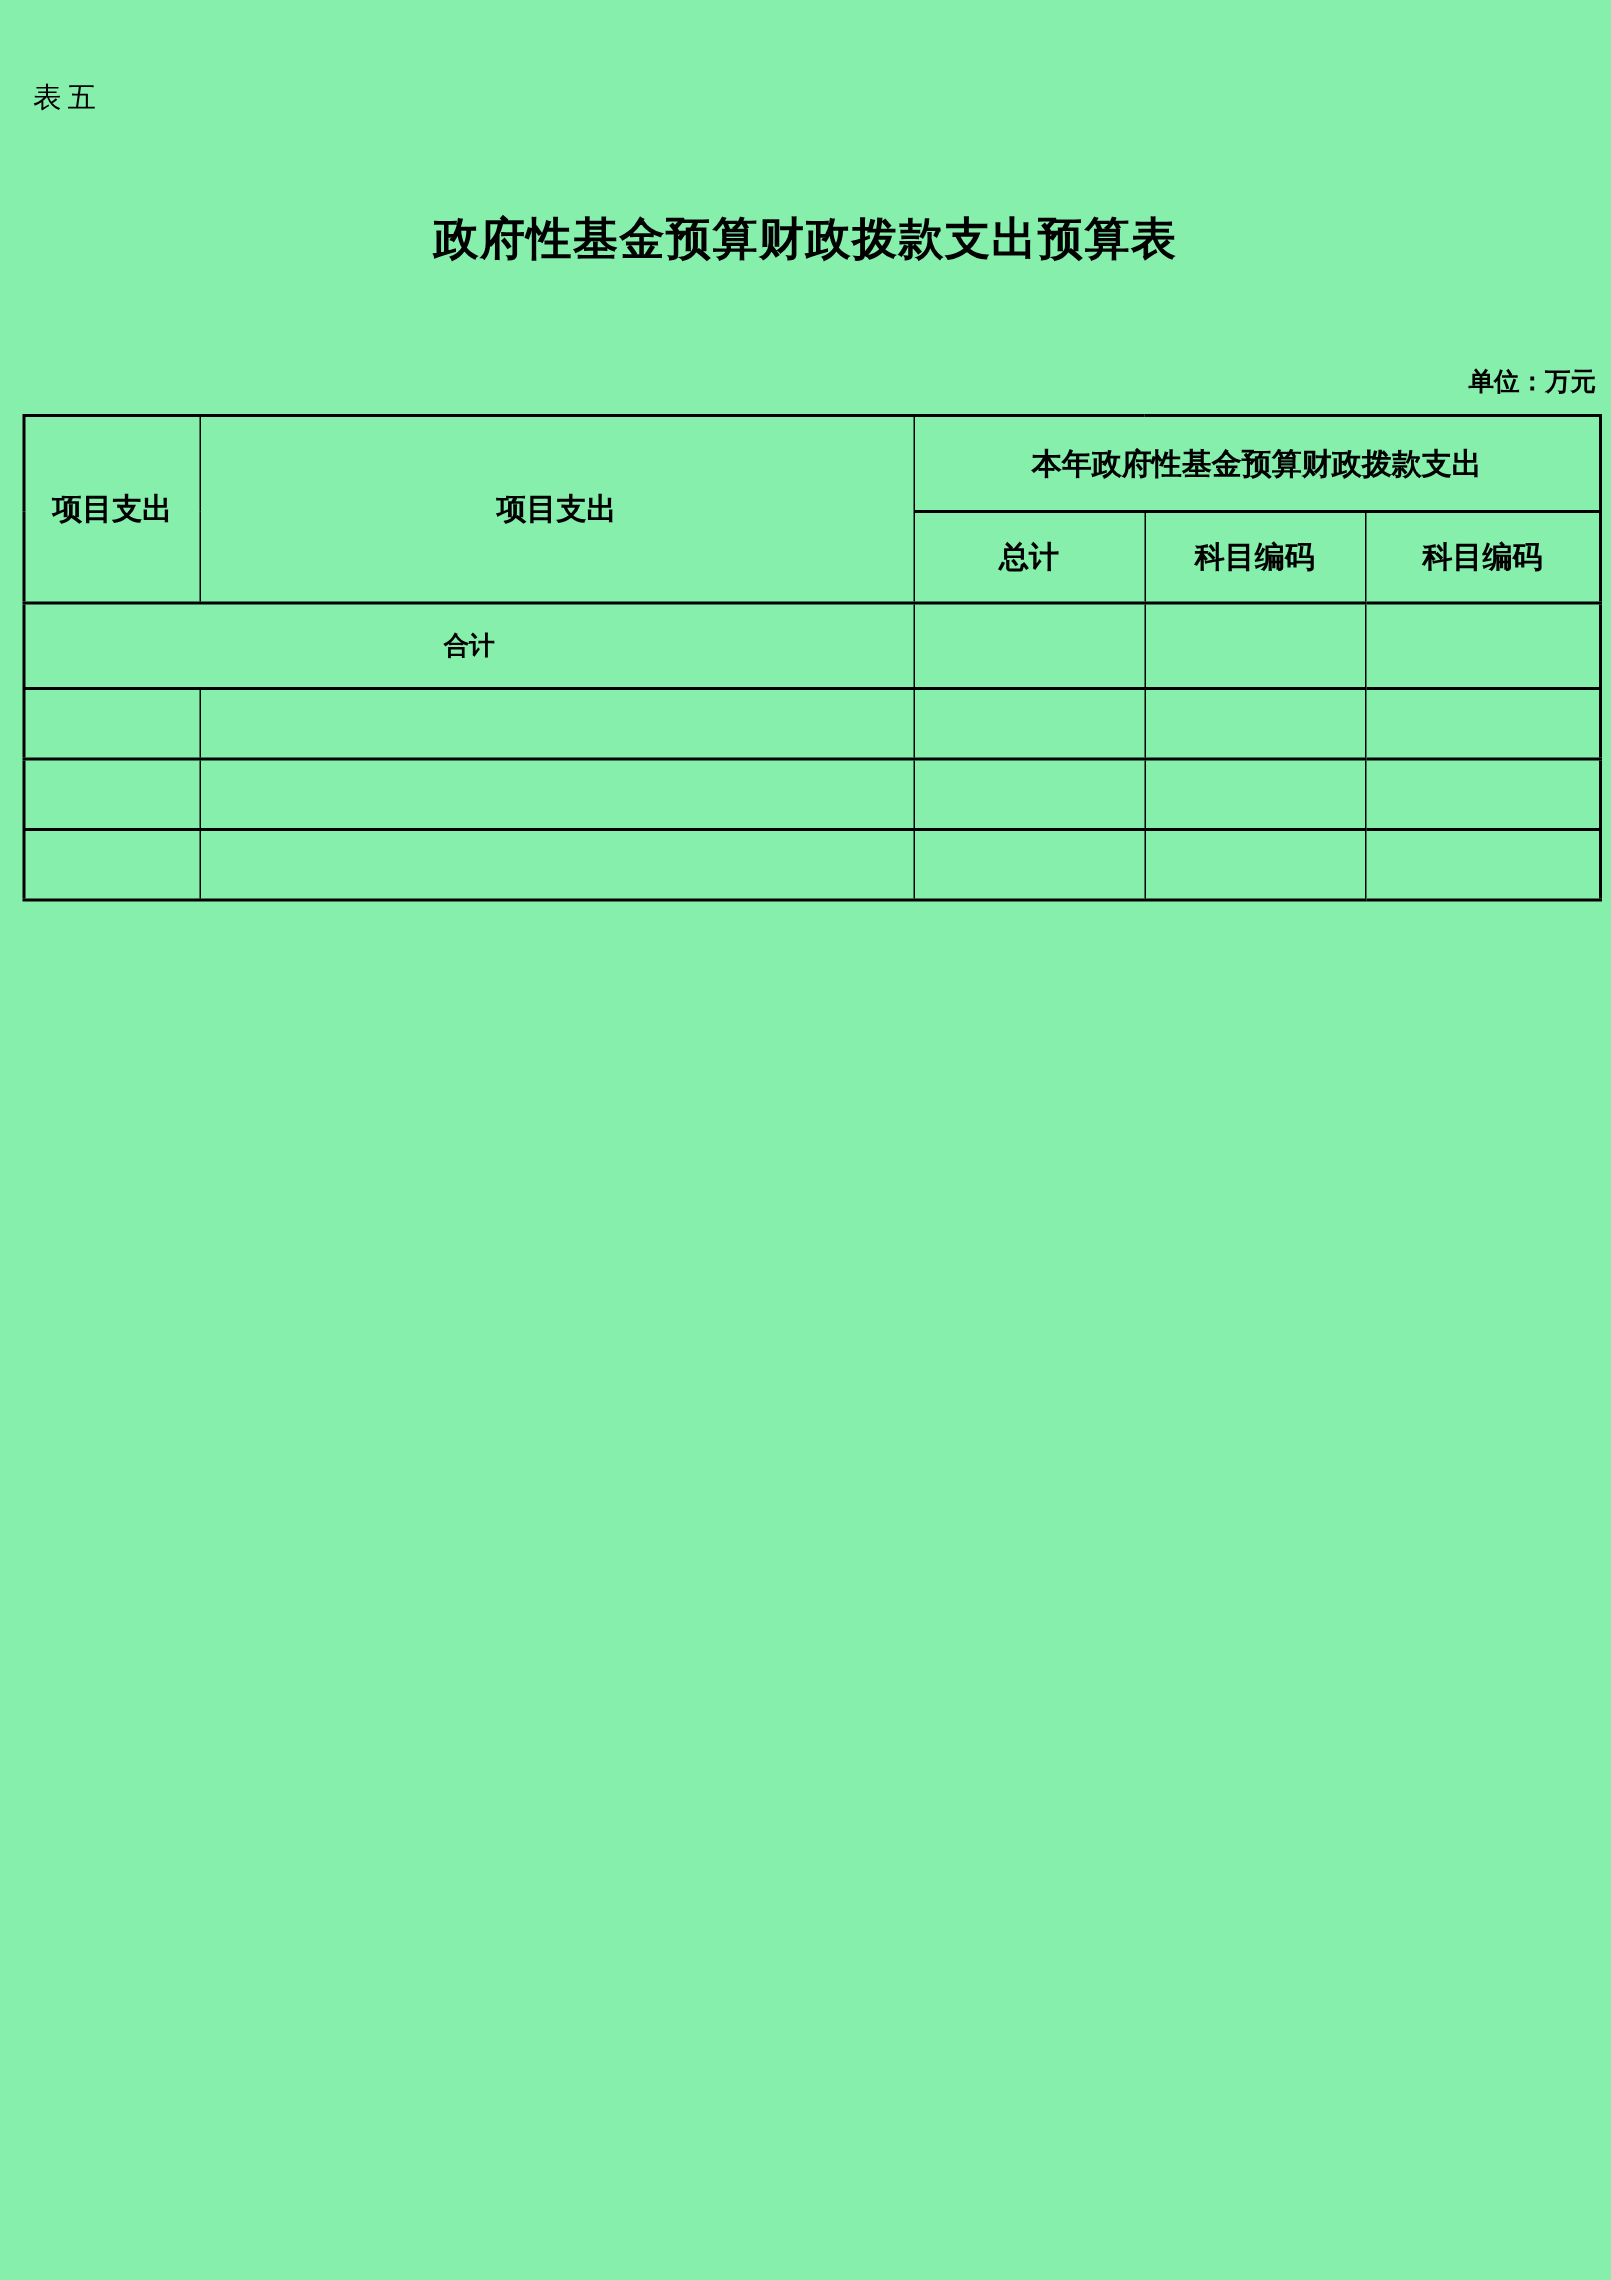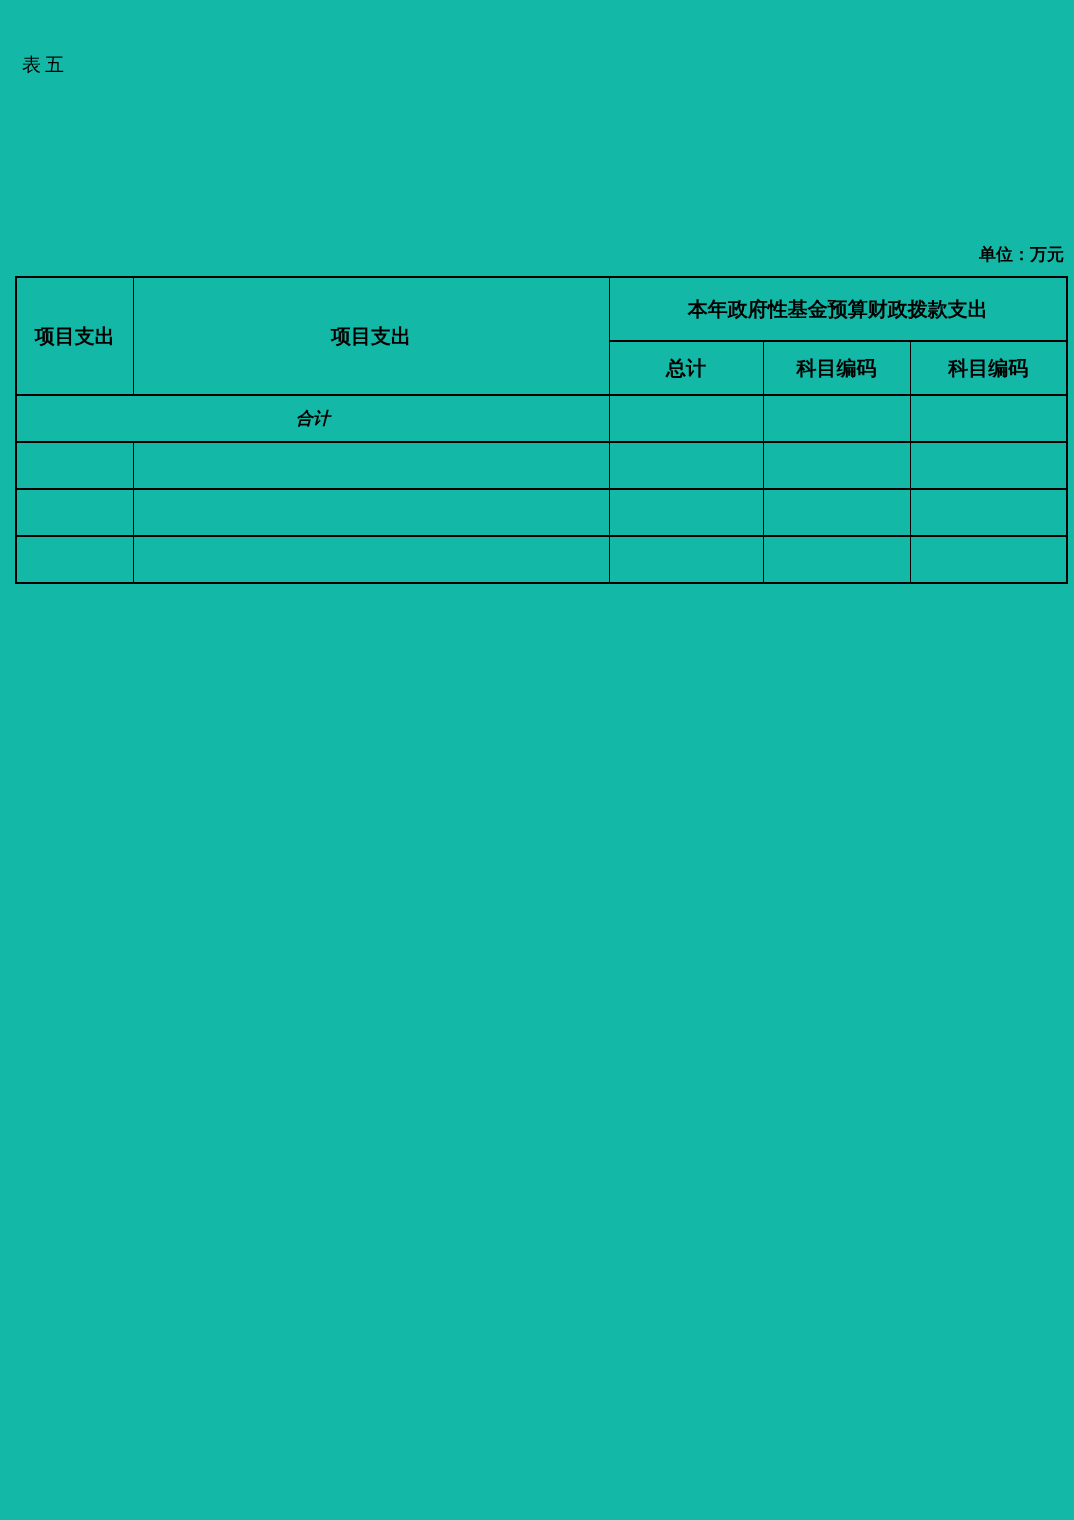--- a/index.html
+++ b/index.html
@@ -5,21 +5,21 @@
   * { margin: 0; padding: 0; box-sizing: border-box; }
   html, body { background: #ffffff; }
   body {
     font-family: "Liberation Serif", serif;
     color: #000000;
   }
   .page {
     position: relative;
     width: 1074px;
     height: 1520px;
-    background: #14b8a6;
+    background: #86efac;
     overflow: hidden;
   }
   .table-tag {
     position: absolute;
     left: 22px;
     top: 52px;
     font-family: "Liberation Serif", serif;
     font-size: 19px;
     letter-spacing: 4px;
   }
@@ -55,27 +55,27 @@
     font-family: "Liberation Sans", sans-serif;
   }
   table.budget th,
   table.budget td {
     border-left: 1px solid #000;
     border-right: 1px solid #000;
     border-top: 2px solid #000;
     border-bottom: 2px solid #000;
     text-align: center;
     vertical-align: middle;
-    padding: 4px;
+    padding: 16px;
     overflow: hidden;
     white-space: nowrap;
   }
   tr.header-row-1 { height: 64px; }
   tr.header-row-2 { height: 54px; }
-  tr.data-row     { height: 47px; font-style: italic; }
+  tr.data-row     { height: 47px; }
   .hcell {
     font-weight: bold;
     font-size: 20px;
   }
   .sum-label {
     font-weight: bold;
     font-size: 17px;
   }
   .vcell {
     font-size: 16px;
@@ -88,20 +88,21 @@
     font-size: 16px;
   }
 </style>
 </head>
 <body>
 
 <div class="page">
 
   <div class="table-tag">表五</div>
 
+  <div class="page-title">政府性基金预算财政拨款支出预算表</div>
 
   <div class="unit-label">单位：万元</div>
 
   <div class="table-wrap">
     <table class="budget">
       <colgroup>
         <col style="width:117px">
         <col style="width:476px">
         <col style="width:154px">
         <col style="width:147px">

